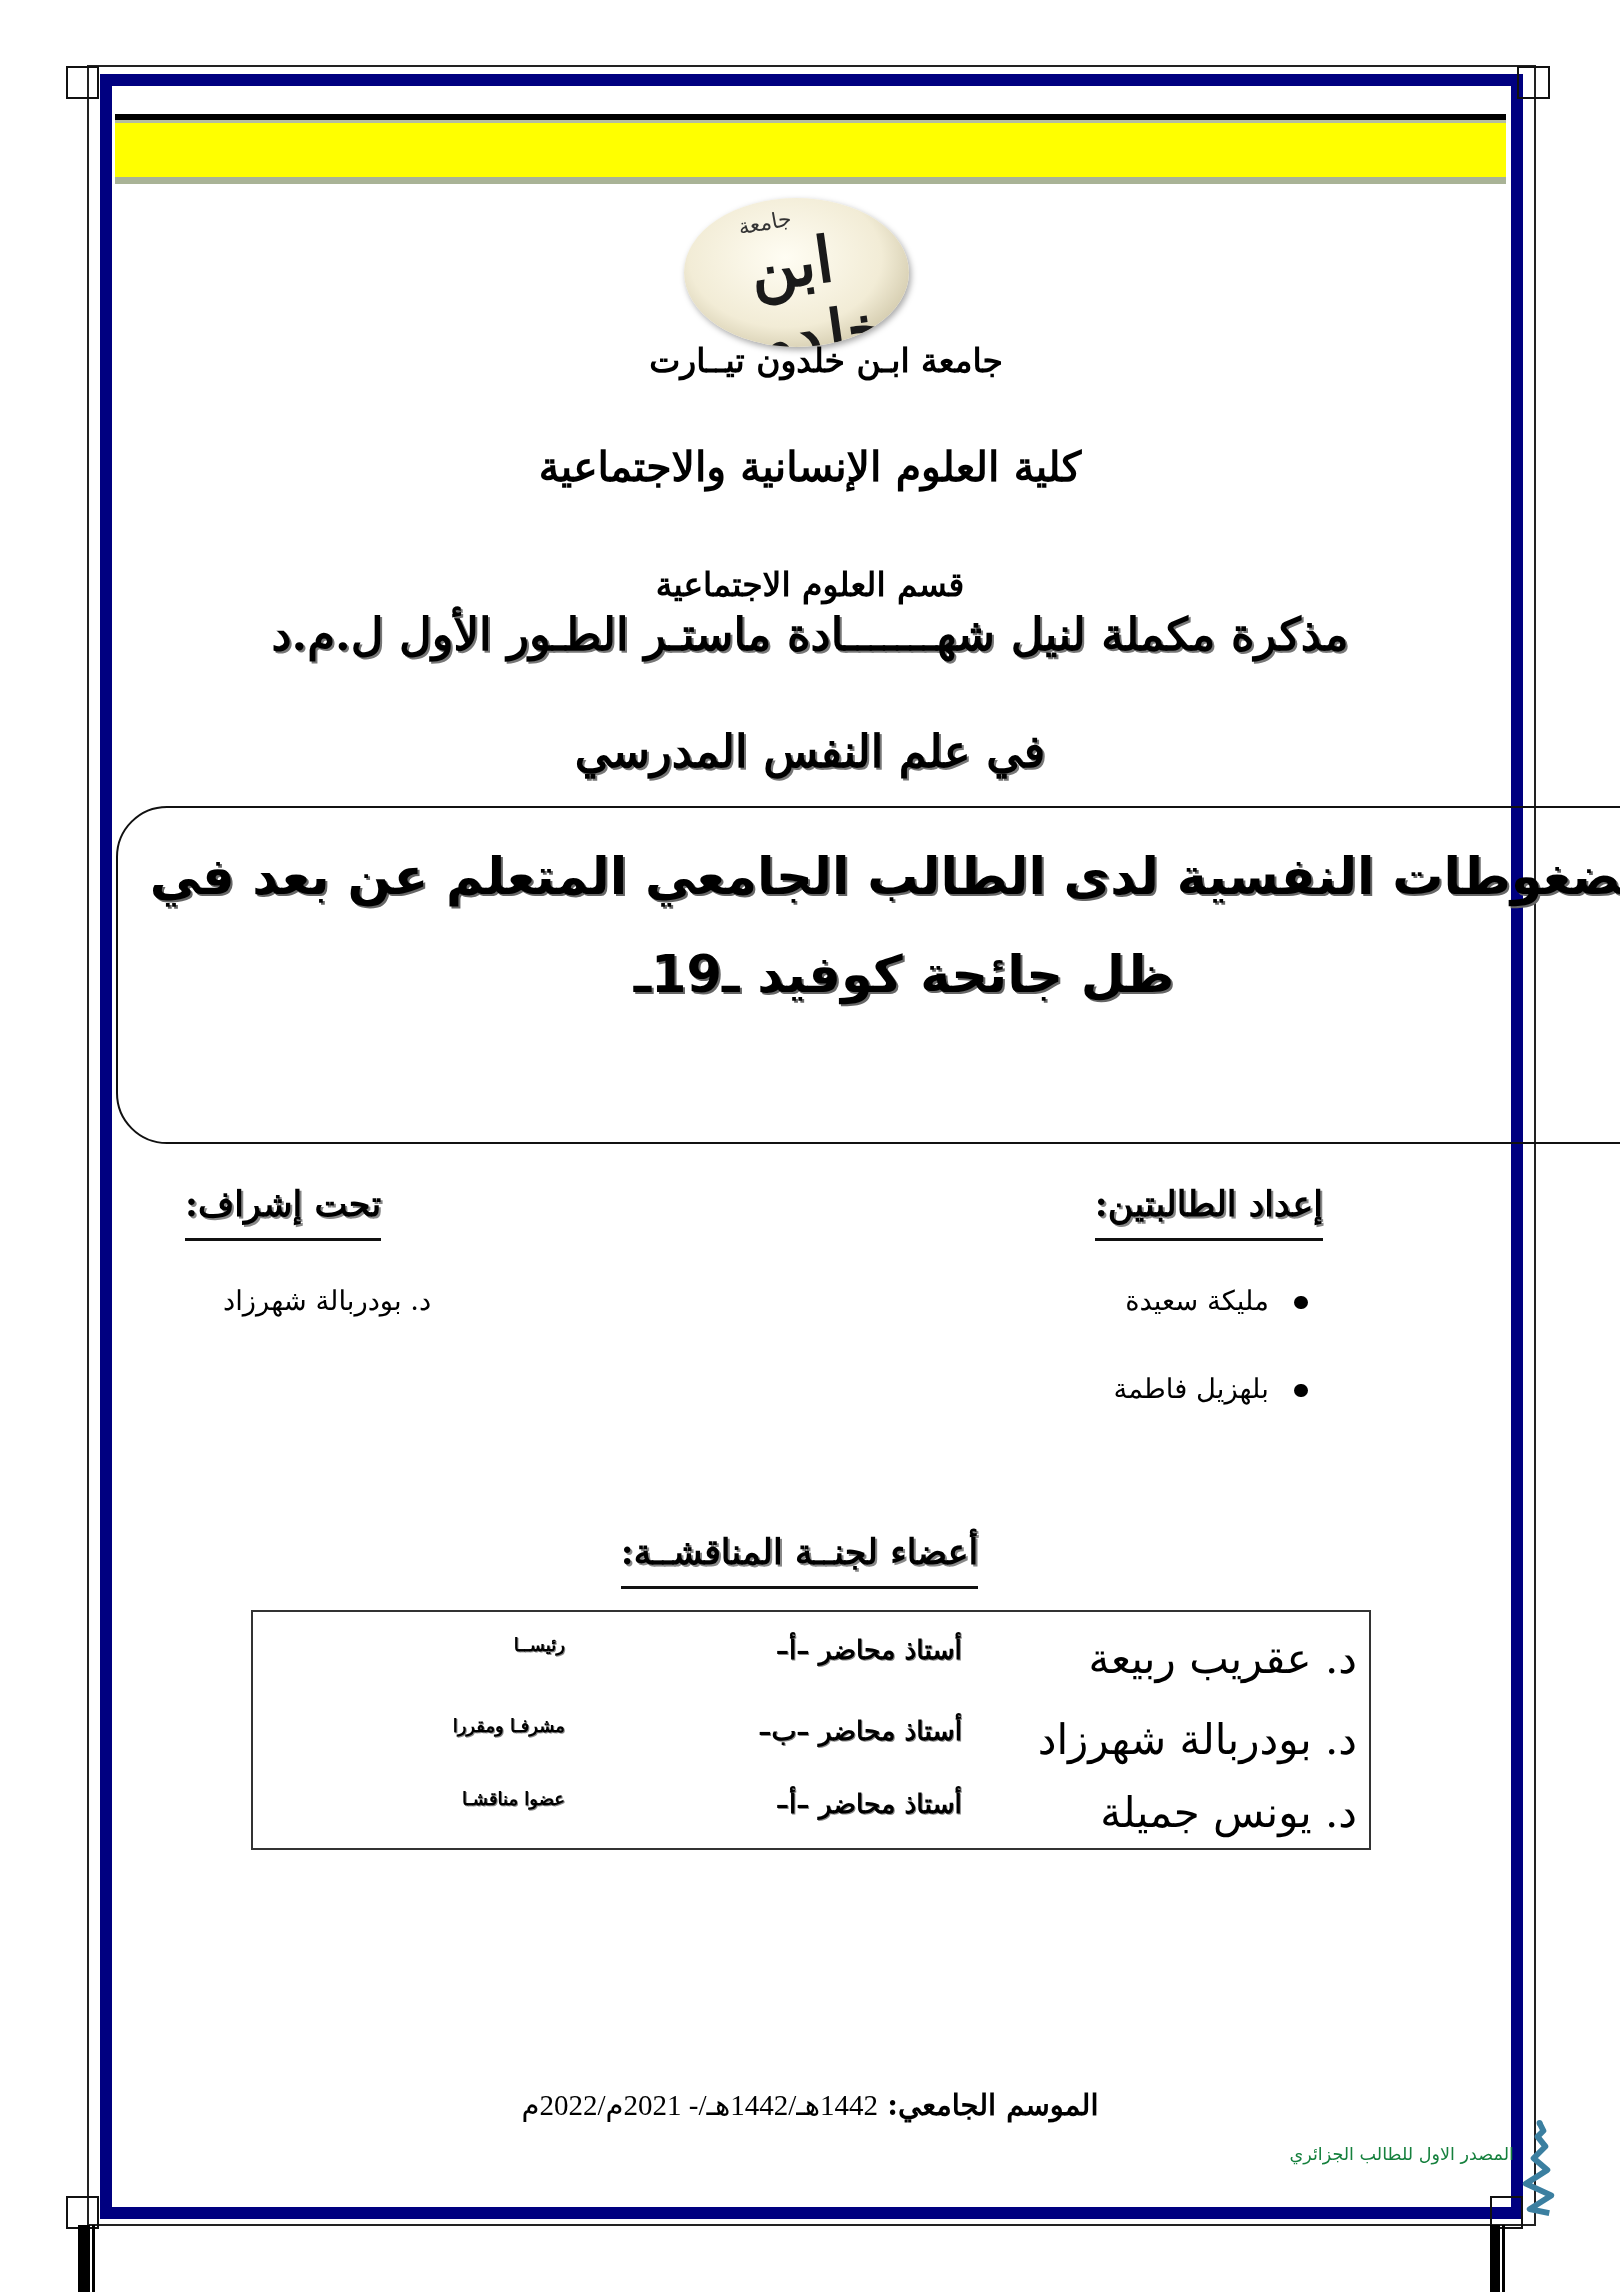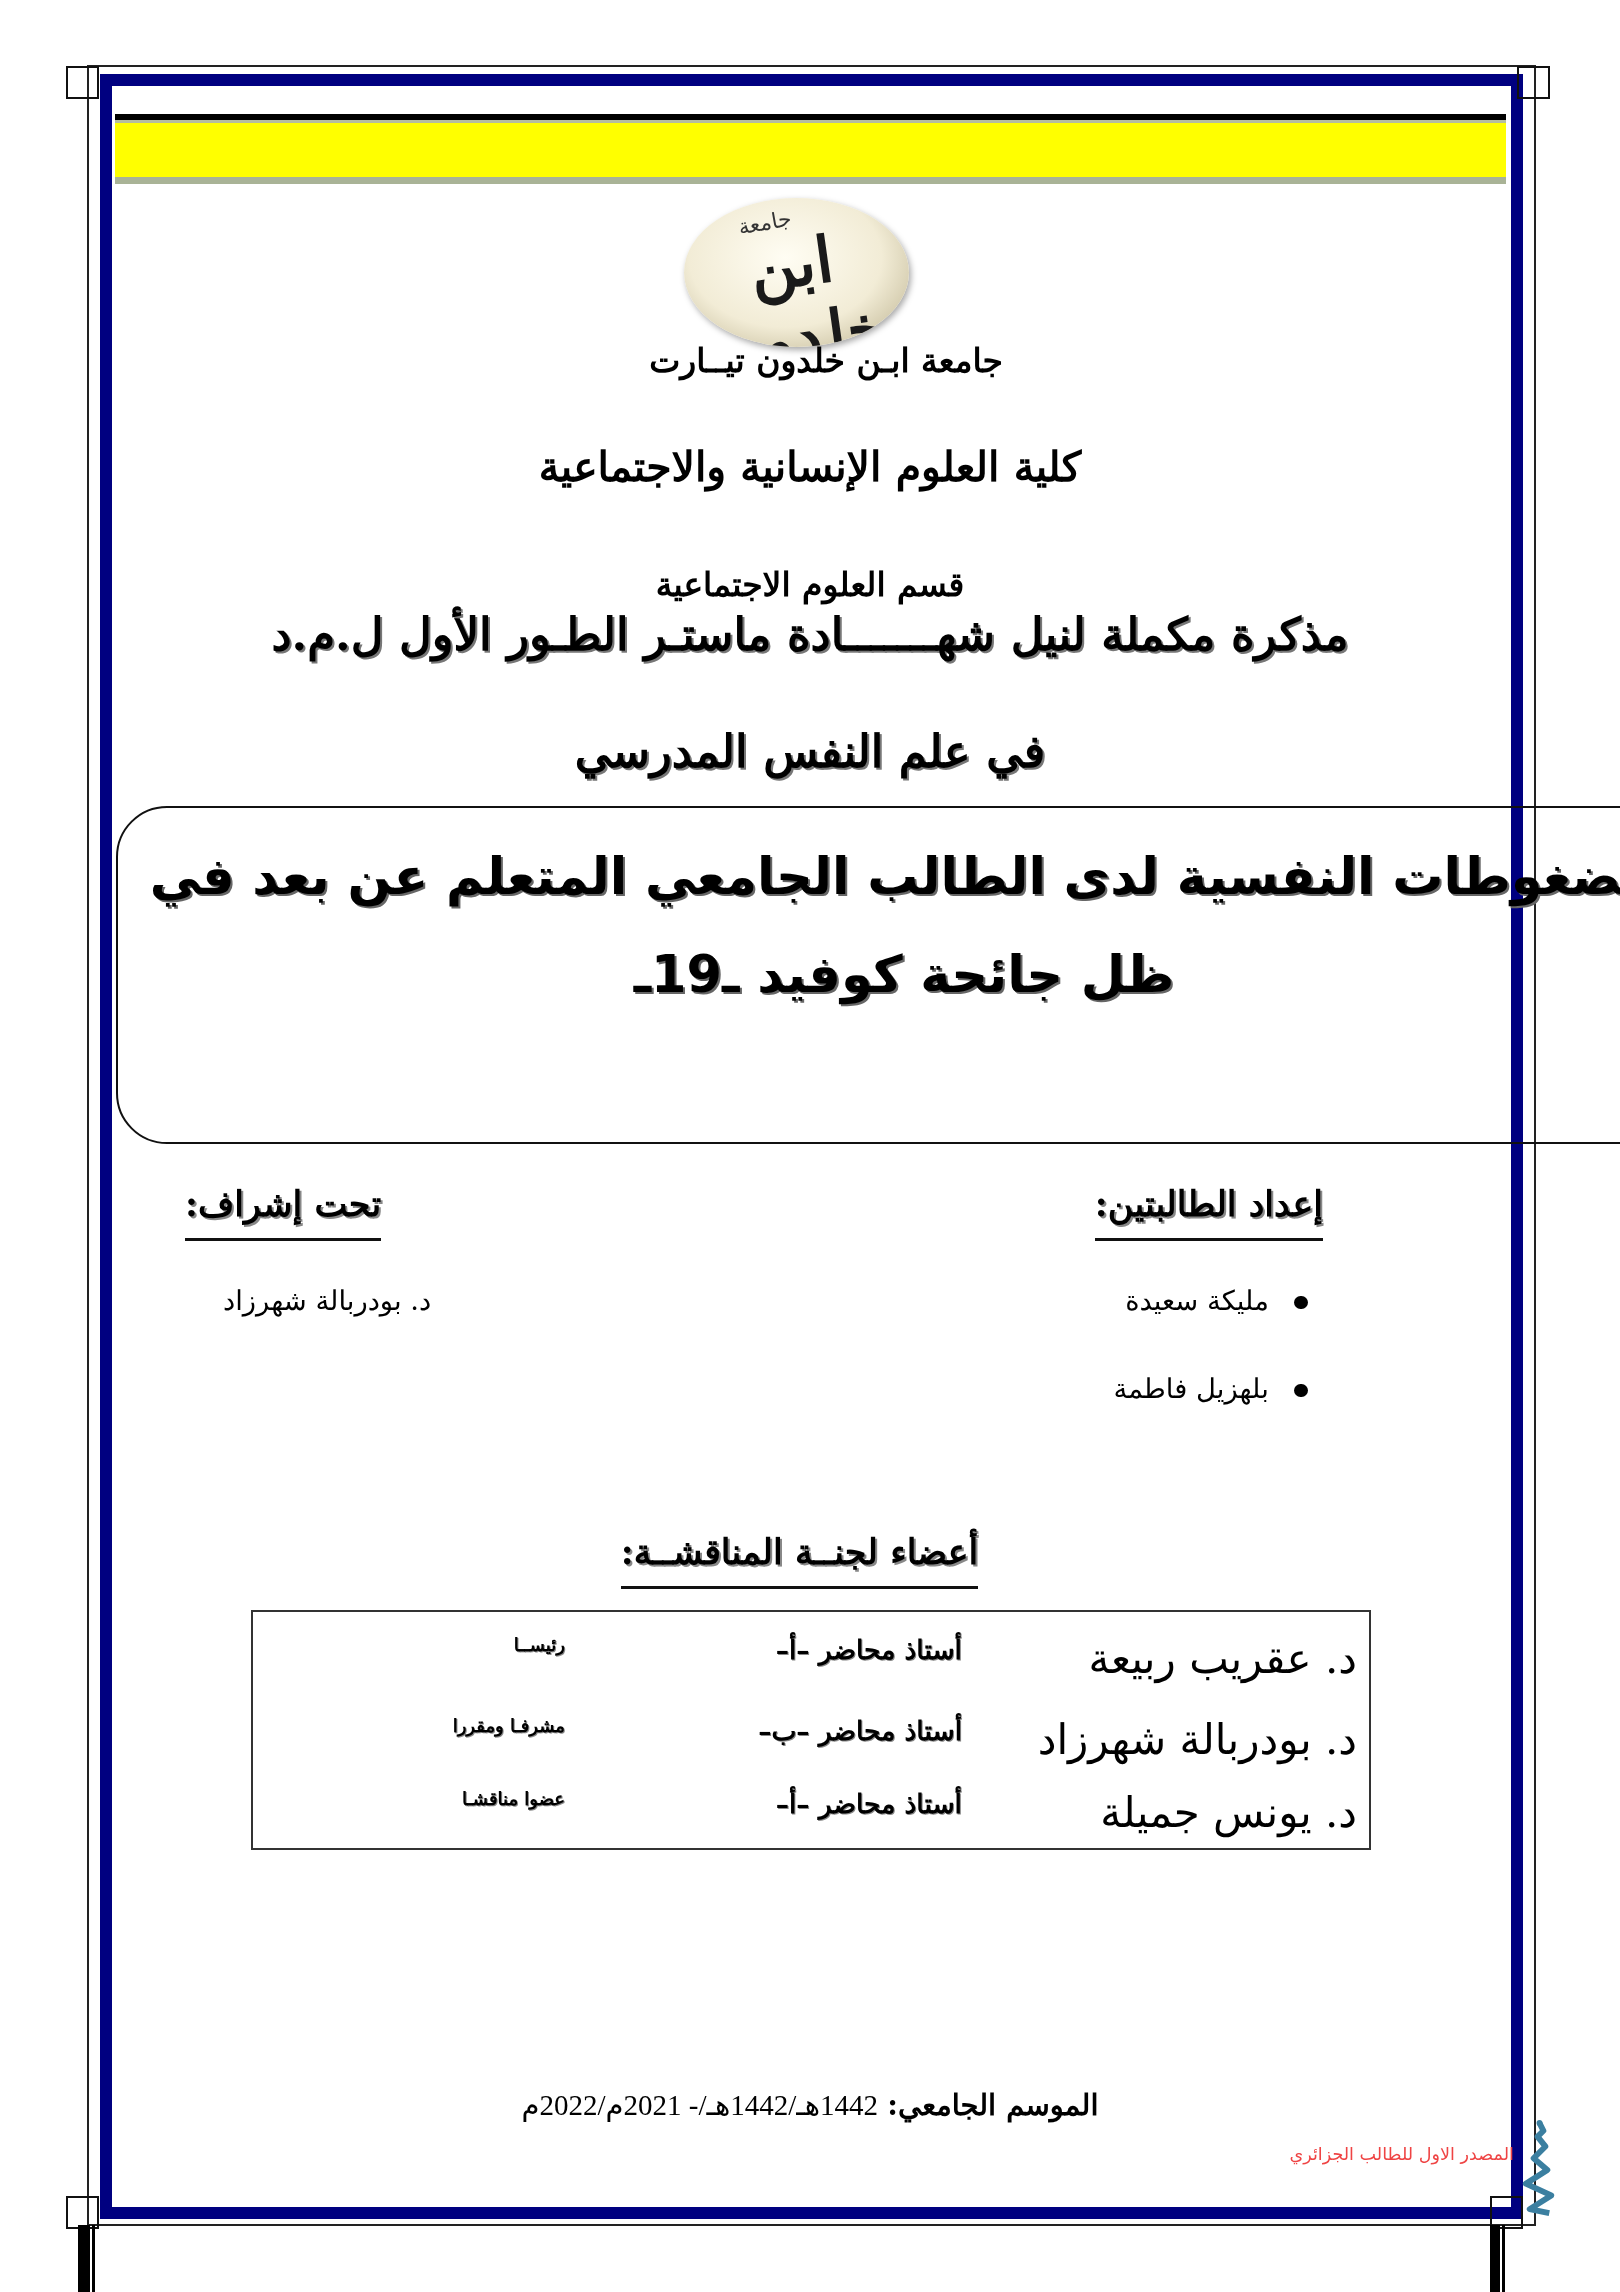--- a/index.html
+++ b/index.html
@@ -71,21 +71,21 @@
   .r1 { top:21.6px; } .r2 { top:103px; } .r3 { top:176px; }
 
   
   .season { position:absolute; left:0; width:1620px; text-align:center; top:2088px; direction:rtl; font-size:29px; }
   .season .k { font-weight:bold; }
   .season .v { font-family:"Liberation Serif", serif; }
 
   
   .wm { position:absolute; left:1132px; top:2148px; width:382px; }
   .wm-title { font-family:"DejaVu Sans", sans-serif; font-size:37px; color:#5a9fb0; letter-spacing:1px; }
-  .wm-sub { font-family:"DejaVu Sans", sans-serif; font-size:17.6px; color:#ef4444; direction:rtl; text-align:right; margin-top:-3.9px; }
+  .wm-sub { font-family:"DejaVu Sans", sans-serif; font-size:17.6px; color:#15803d; direction:rtl; text-align:right; margin-top:-3.9px; }
   .wm-logo { position:absolute; left:1516px; top:2119px; width:47px; height:98px; }
 </style>
 </head>
 <body>
 
 <div class="frame-outer"></div>
 <div class="frame-blue"></div>
 <div class="corner" style="left:66px;top:66px;"></div>
 <div class="corner" style="left:1517px;top:66px;"></div>
 <div class="corner" style="left:66px;top:2196px;"></div>

